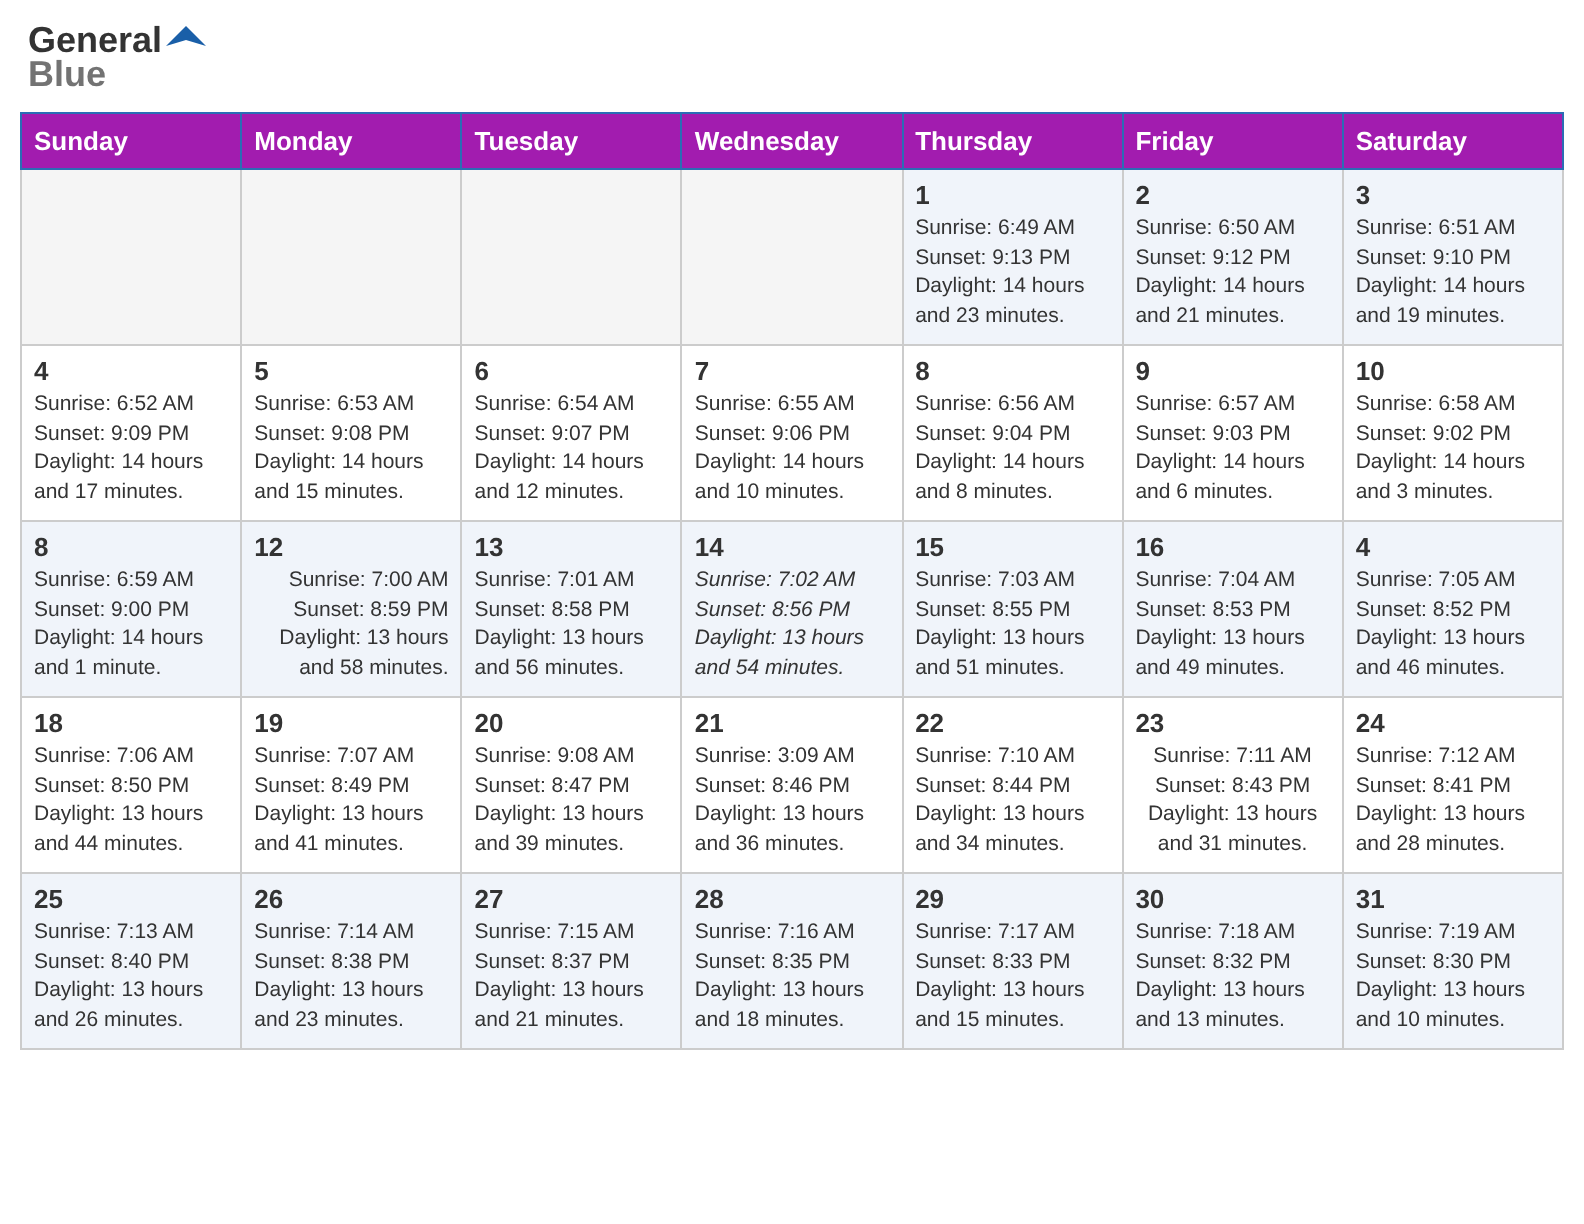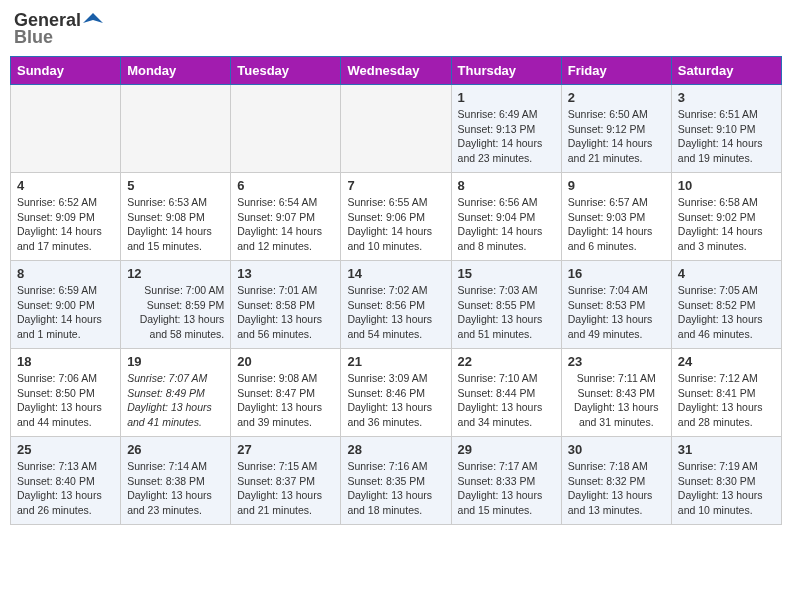--- a/index.html
+++ b/index.html
@@ -210,21 +210,21 @@
         </td>
         <td>
           <span class="day-number">13</span>
           <div class="day-info" style="white-space: pre-line;">Sunrise: 7:01 AM
 Sunset: 8:58 PM
 Daylight: 13 hours
 and 56 minutes.</div>
         </td>
         <td>
           <span class="day-number">14</span>
-          <div class="day-info" style="white-space: pre-line;">Sunrise: 7:02 AM
+          <div class="day-info" style="white-space: pre-line; font-style: italic;">Sunrise: 7:02 AM
 Sunset: 8:56 PM
 Daylight: 13 hours
 and 54 minutes.</div>
         </td>
         <td>
           <span class="day-number">15</span>
           <div class="day-info" style="white-space: pre-line;">Sunrise: 7:03 AM
 Sunset: 8:55 PM
 Daylight: 13 hours
 and 51 minutes.</div>
@@ -247,21 +247,21 @@
       <tr>
         <td>
           <span class="day-number">18</span>
           <div class="day-info" style="white-space: pre-line;">Sunrise: 7:06 AM
 Sunset: 8:50 PM
 Daylight: 13 hours
 and 44 minutes.</div>
         </td>
         <td>
           <span class="day-number">19</span>
-          <div class="day-info" style="white-space: pre-line; font-style: italic;">Sunrise: 7:07 AM
+          <div class="day-info" style="white-space: pre-line;">Sunrise: 7:07 AM
 Sunset: 8:49 PM
 Daylight: 13 hours
 and 41 minutes.</div>
         </td>
         <td>
           <span class="day-number">20</span>
           <div class="day-info" style="white-space: pre-line;">Sunrise: 9:08 AM
 Sunset: 8:47 PM
 Daylight: 13 hours
 and 39 minutes.</div>

